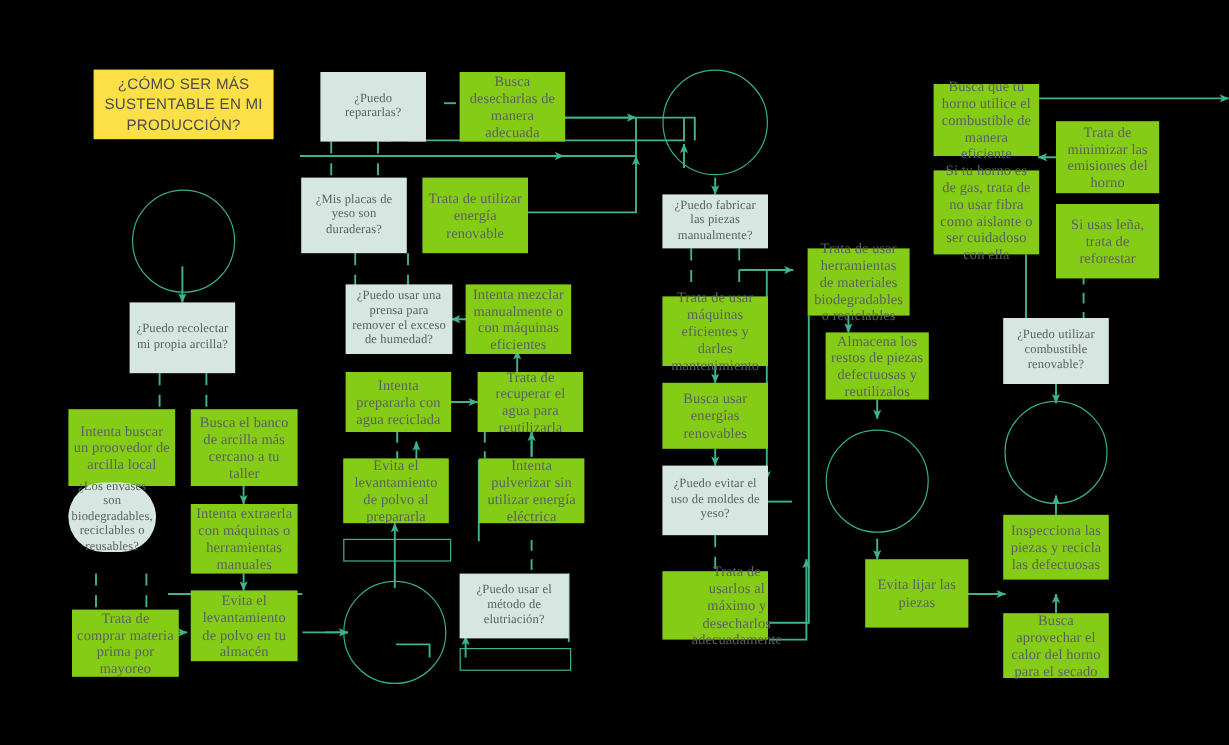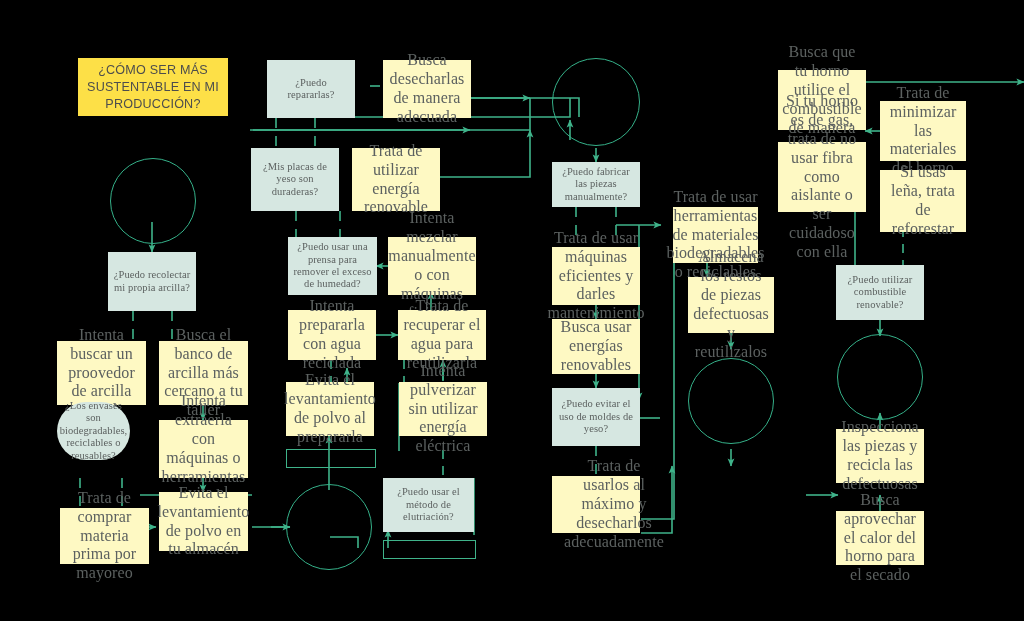--- a/index.html
+++ b/index.html
@@ -2,21 +2,21 @@
 <html><head>
 <meta charset="utf-8">
 <style>
   html,body{margin:0;padding:0;background:#000;}
   body{font-family:"Liberation Serif", serif;}
   #stage{position:relative;width:1024px;height:621px;background:#000;overflow:hidden;}
   #svg-layer{position:absolute;left:0;top:0;width:1024px;height:621px;pointer-events:none;}
   .node{position:absolute;box-sizing:border-box;display:flex;align-items:center;justify-content:center;text-align:center;color:#5c6160;line-height:1.18;letter-spacing:.1px;}
   .node span{display:block;padding:2px 4px;}
   .q{background:#d6e7e1;font-size:10.5px;}
-  .s{background:#fef9c3;font-size:16px;}
+  .s{background:#84cc16;font-size:12px;}
   .title{background:#fde047;color:#4d4d4d;font-family:"Liberation Sans", sans-serif;font-size:12.6px;font-weight:400;letter-spacing:.2px;line-height:1.35;}
   .conn{background:transparent;border:1.4px solid #3fb38a;}
   .circ{position:absolute;border:1.6px solid #35b189;border-radius:50%;background:transparent;box-sizing:border-box;}
 </style>
 </head>
 <body>
 
 <div id="stage">
 
   <svg id="svg-layer" viewBox="0 0 1024 621">
@@ -190,26 +190,29 @@
   <div class="node s" style="left:552px;top:476px;width:88px;height:57px;padding-left:36px;">
     <span>Trata de usarlos al máximo y desecharlos adecuadamente</span>
   </div>
 
   <div class="node s" style="left:673px;top:207px;width:85px;height:56px;">
     <span>Trata de usar herramientas de materiales biodegradables o reciclables</span>
   </div>
   <div class="node s" style="left:688px;top:277px;width:86px;height:56px;">
     <span>Almacena los restos de piezas defectuosas y reutilizalos</span>
   </div>
+  <div class="node s" style="left:721px;top:466px;width:86px;height:57px;">
+    <span>Evita lijar las piezas</span>
+  </div>
 
   <div class="node s" style="left:778px;top:70px;width:88px;height:60px;">
     <span>Busca que tu horno utilice el combustible de manera eficiente</span>
   </div>
   <div class="node s" style="left:880px;top:101px;width:86px;height:60px;">
-    <span>Trata de minimizar las materiales del horno</span>
+    <span>Trata de minimizar las emisiones del horno</span>
   </div>
   <div class="node s" style="left:778px;top:142px;width:88px;height:70px;">
     <span>Si tu horno es de gas, trata de no usar fibra como aislante o ser cuidadoso con ella</span>
   </div>
   <div class="node s" style="left:880px;top:170px;width:86px;height:62px;">
     <span>Si usas leña, trata de reforestar</span>
   </div>
   <div class="node q" style="left:836px;top:265px;width:88px;height:55px;">
     <span>¿Puedo utilizar combustible renovable?</span>
   </div>

